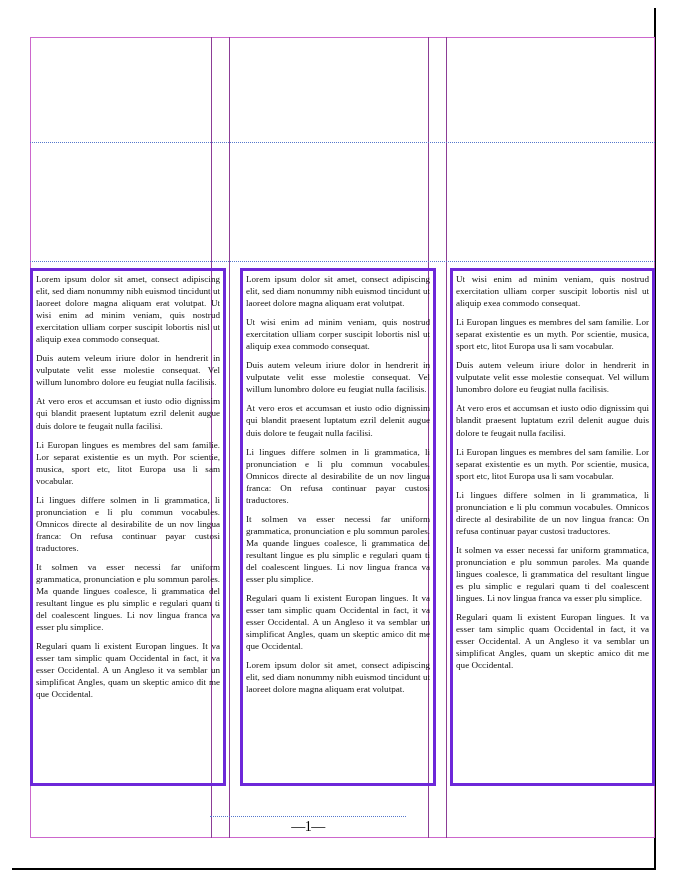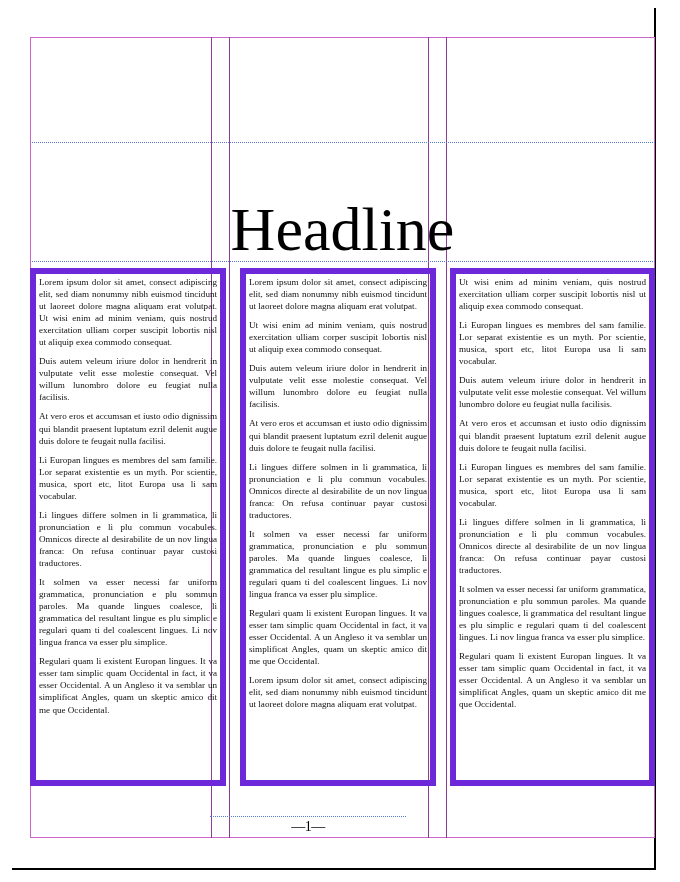--- a/index.html
+++ b/index.html
@@ -87,21 +87,21 @@
     position: absolute;
     left: 30px;
     top: 268px;
     width: 625px;
     height: 518px;
   }
   .col-frame {
     position: absolute;
     top: 0;
     height: 518px;
-    border: 6px solid #6d28d9;
+    border: 3px solid #6d28d9;
     box-sizing: border-box;
     overflow: hidden;
     background: transparent;
   }
   #col-1 { left: 0px;   width: 196px; }
   #col-2 { left: 210px; width: 196px; }
   #col-3 { left: 420px; width: 205px; }
 
   .col-inner {
     padding: 2px 3px 0 3px;
@@ -157,21 +157,20 @@
   <div id="margin-guide"></div>
 
   <div class="vguide" style="left:211px;"></div>
   <div class="vguide" style="left:229px;"></div>
   <div class="vguide" style="left:428px;"></div>
   <div class="vguide" style="left:446px;"></div>
 
   <div class="hguide" style="top:142px;"></div>
   <div class="hguide" style="top:261px;"></div>
 
-  <div id="headline">Headline</div>
 
   <div id="columns">
 
     <div class="col-frame" id="col-1">
       <div class="col-inner">
         <p>Lorem ipsum dolor sit amet, consect adipiscing elit, sed diam nonummy nibh euismod tincidunt ut laoreet dolore magna aliquam erat volutpat. Ut wisi enim ad minim veniam, quis nostrud exercitation ulliam corper suscipit lobortis nisl ut aliquip exea commodo consequat.</p>
         <p>Duis autem veleum iriure dolor in hendrerit in vulputate velit esse molestie consequat. Vel willum lunombro dolore eu feugiat nulla facilisis.</p>
         <p>At vero eros et accumsan et iusto odio dignissim qui blandit praesent luptatum ezril delenit augue duis dolore te feugait nulla facilisi.</p>
         <p>Li Europan lingues es membres del sam familie. Lor separat existentie es un myth. Por scientie, musica, sport etc, litot Europa usa li sam vocabular.</p>
         <p>Li lingues differe solmen in li grammatica, li pronunciation e li plu commun vocabules. Omnicos directe al desirabilite de un nov lingua franca: On refusa continuar payar custosi traductores.</p>

